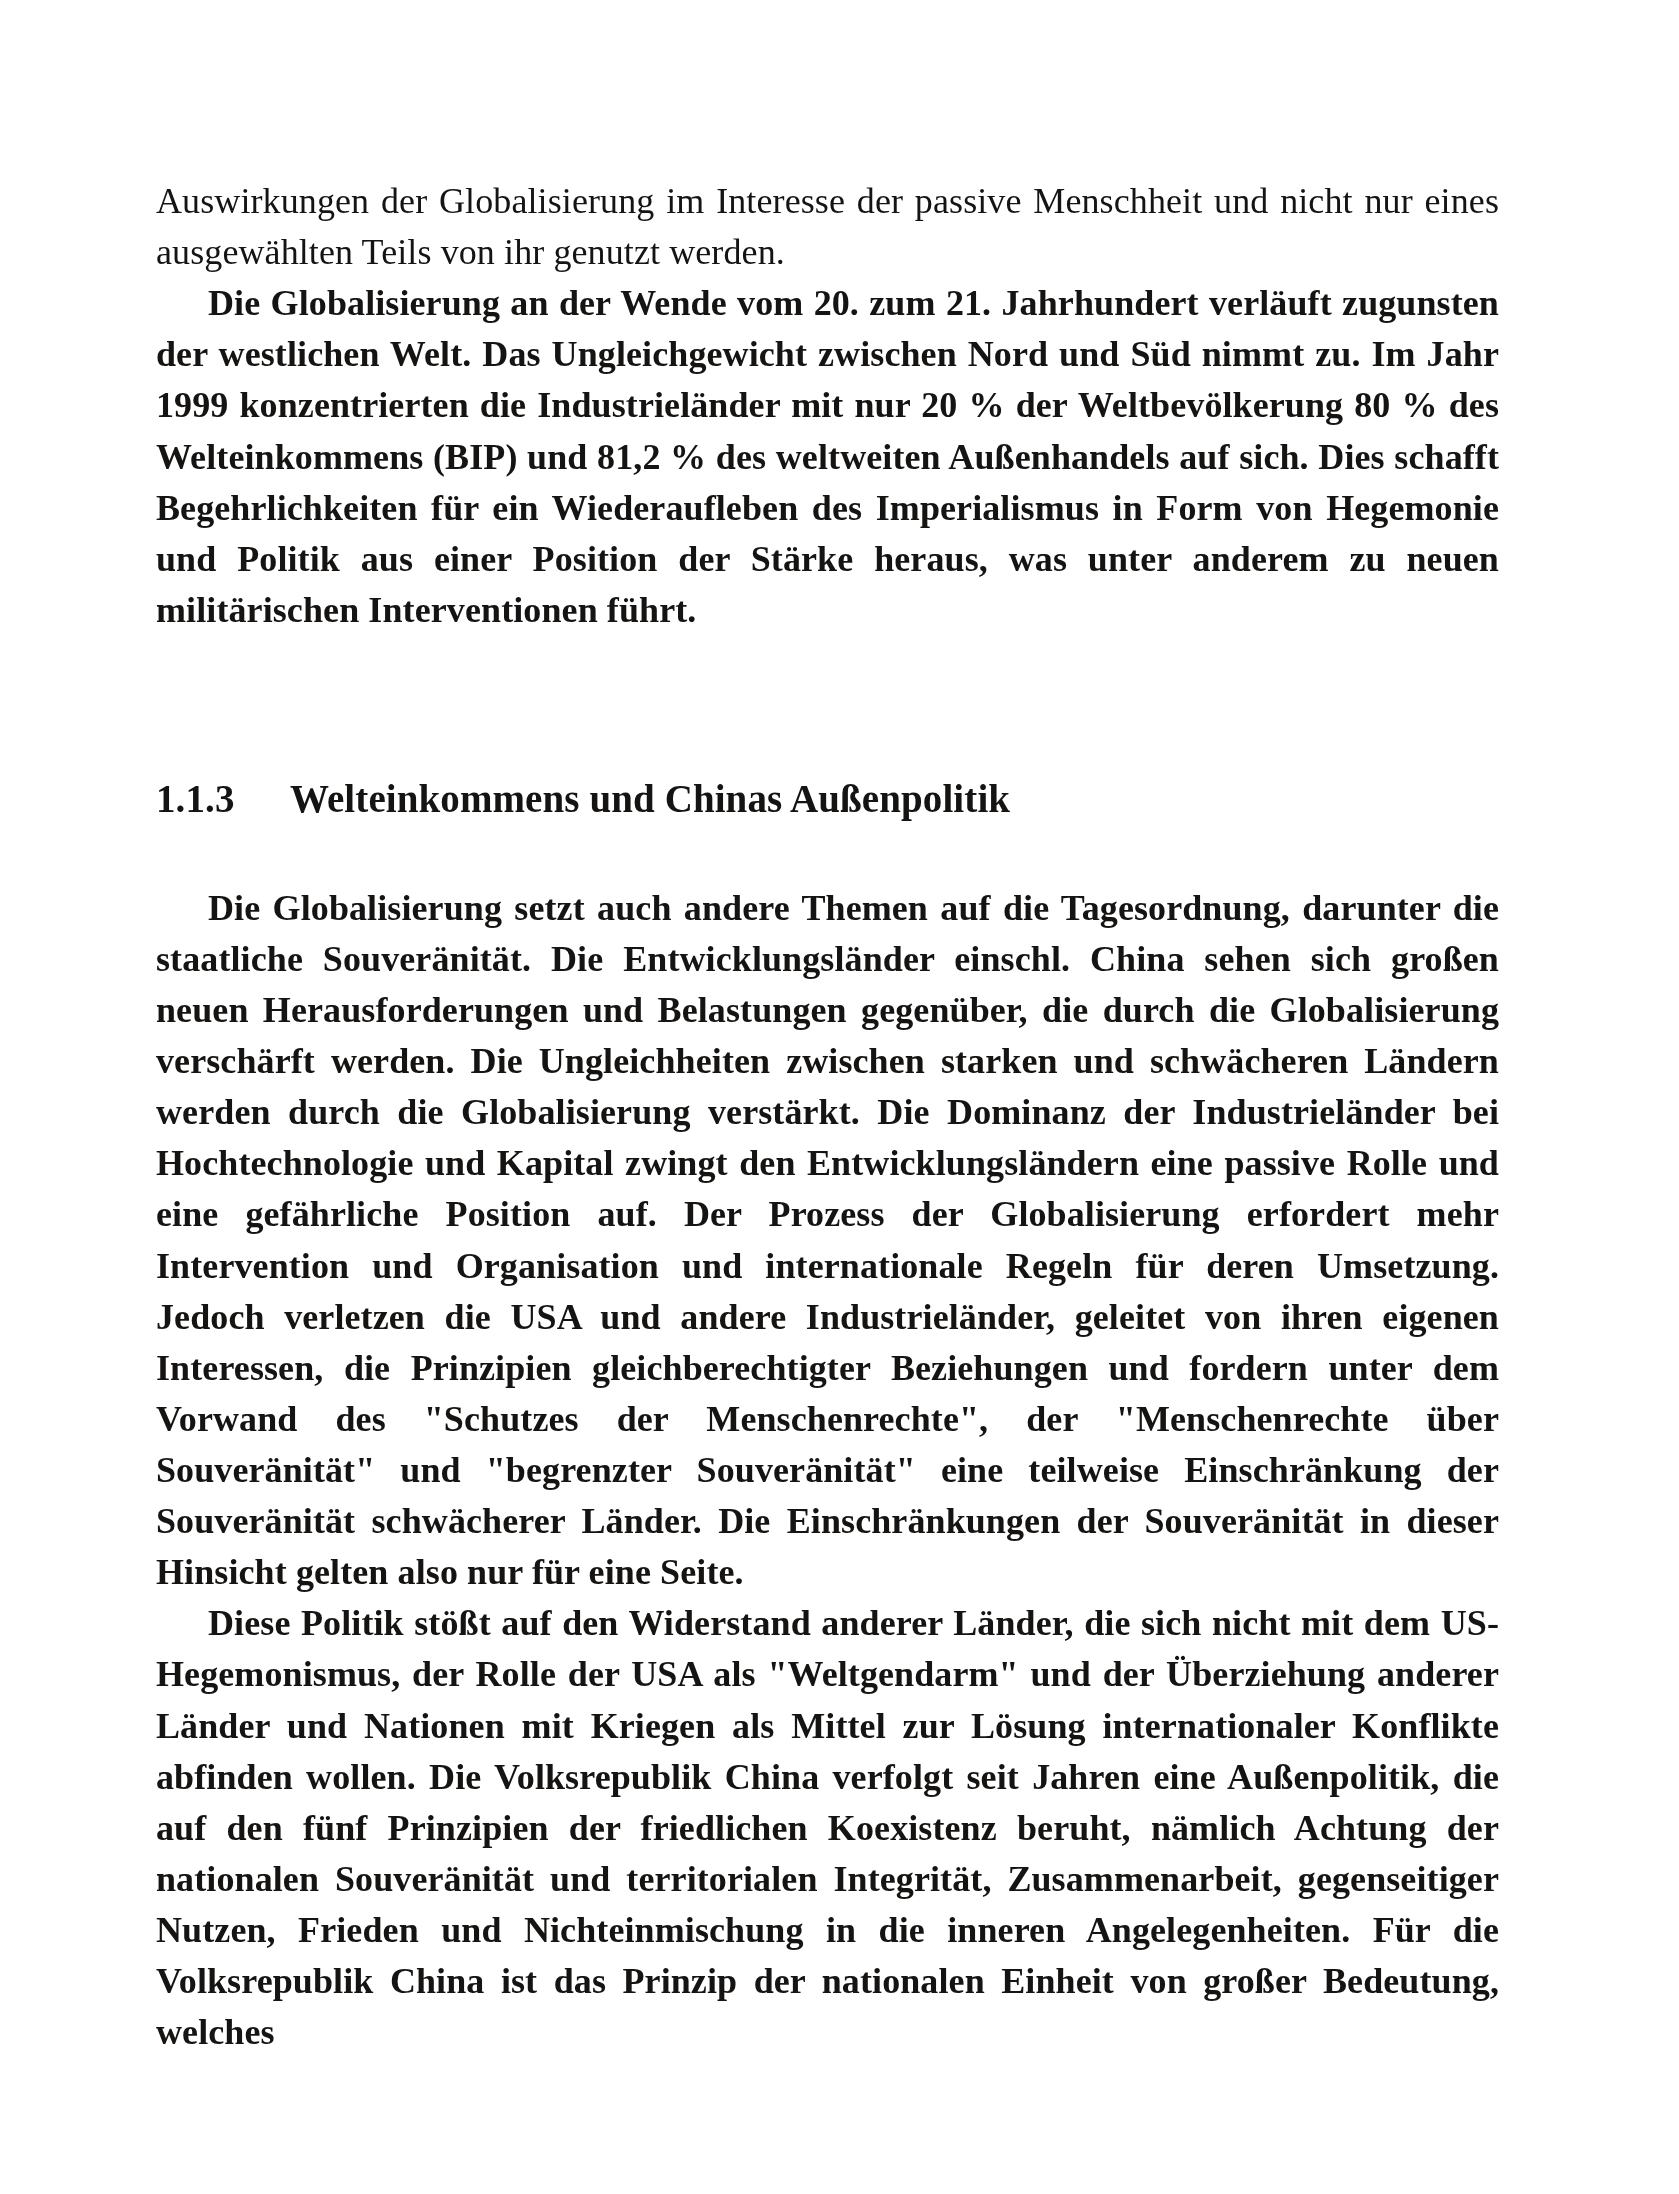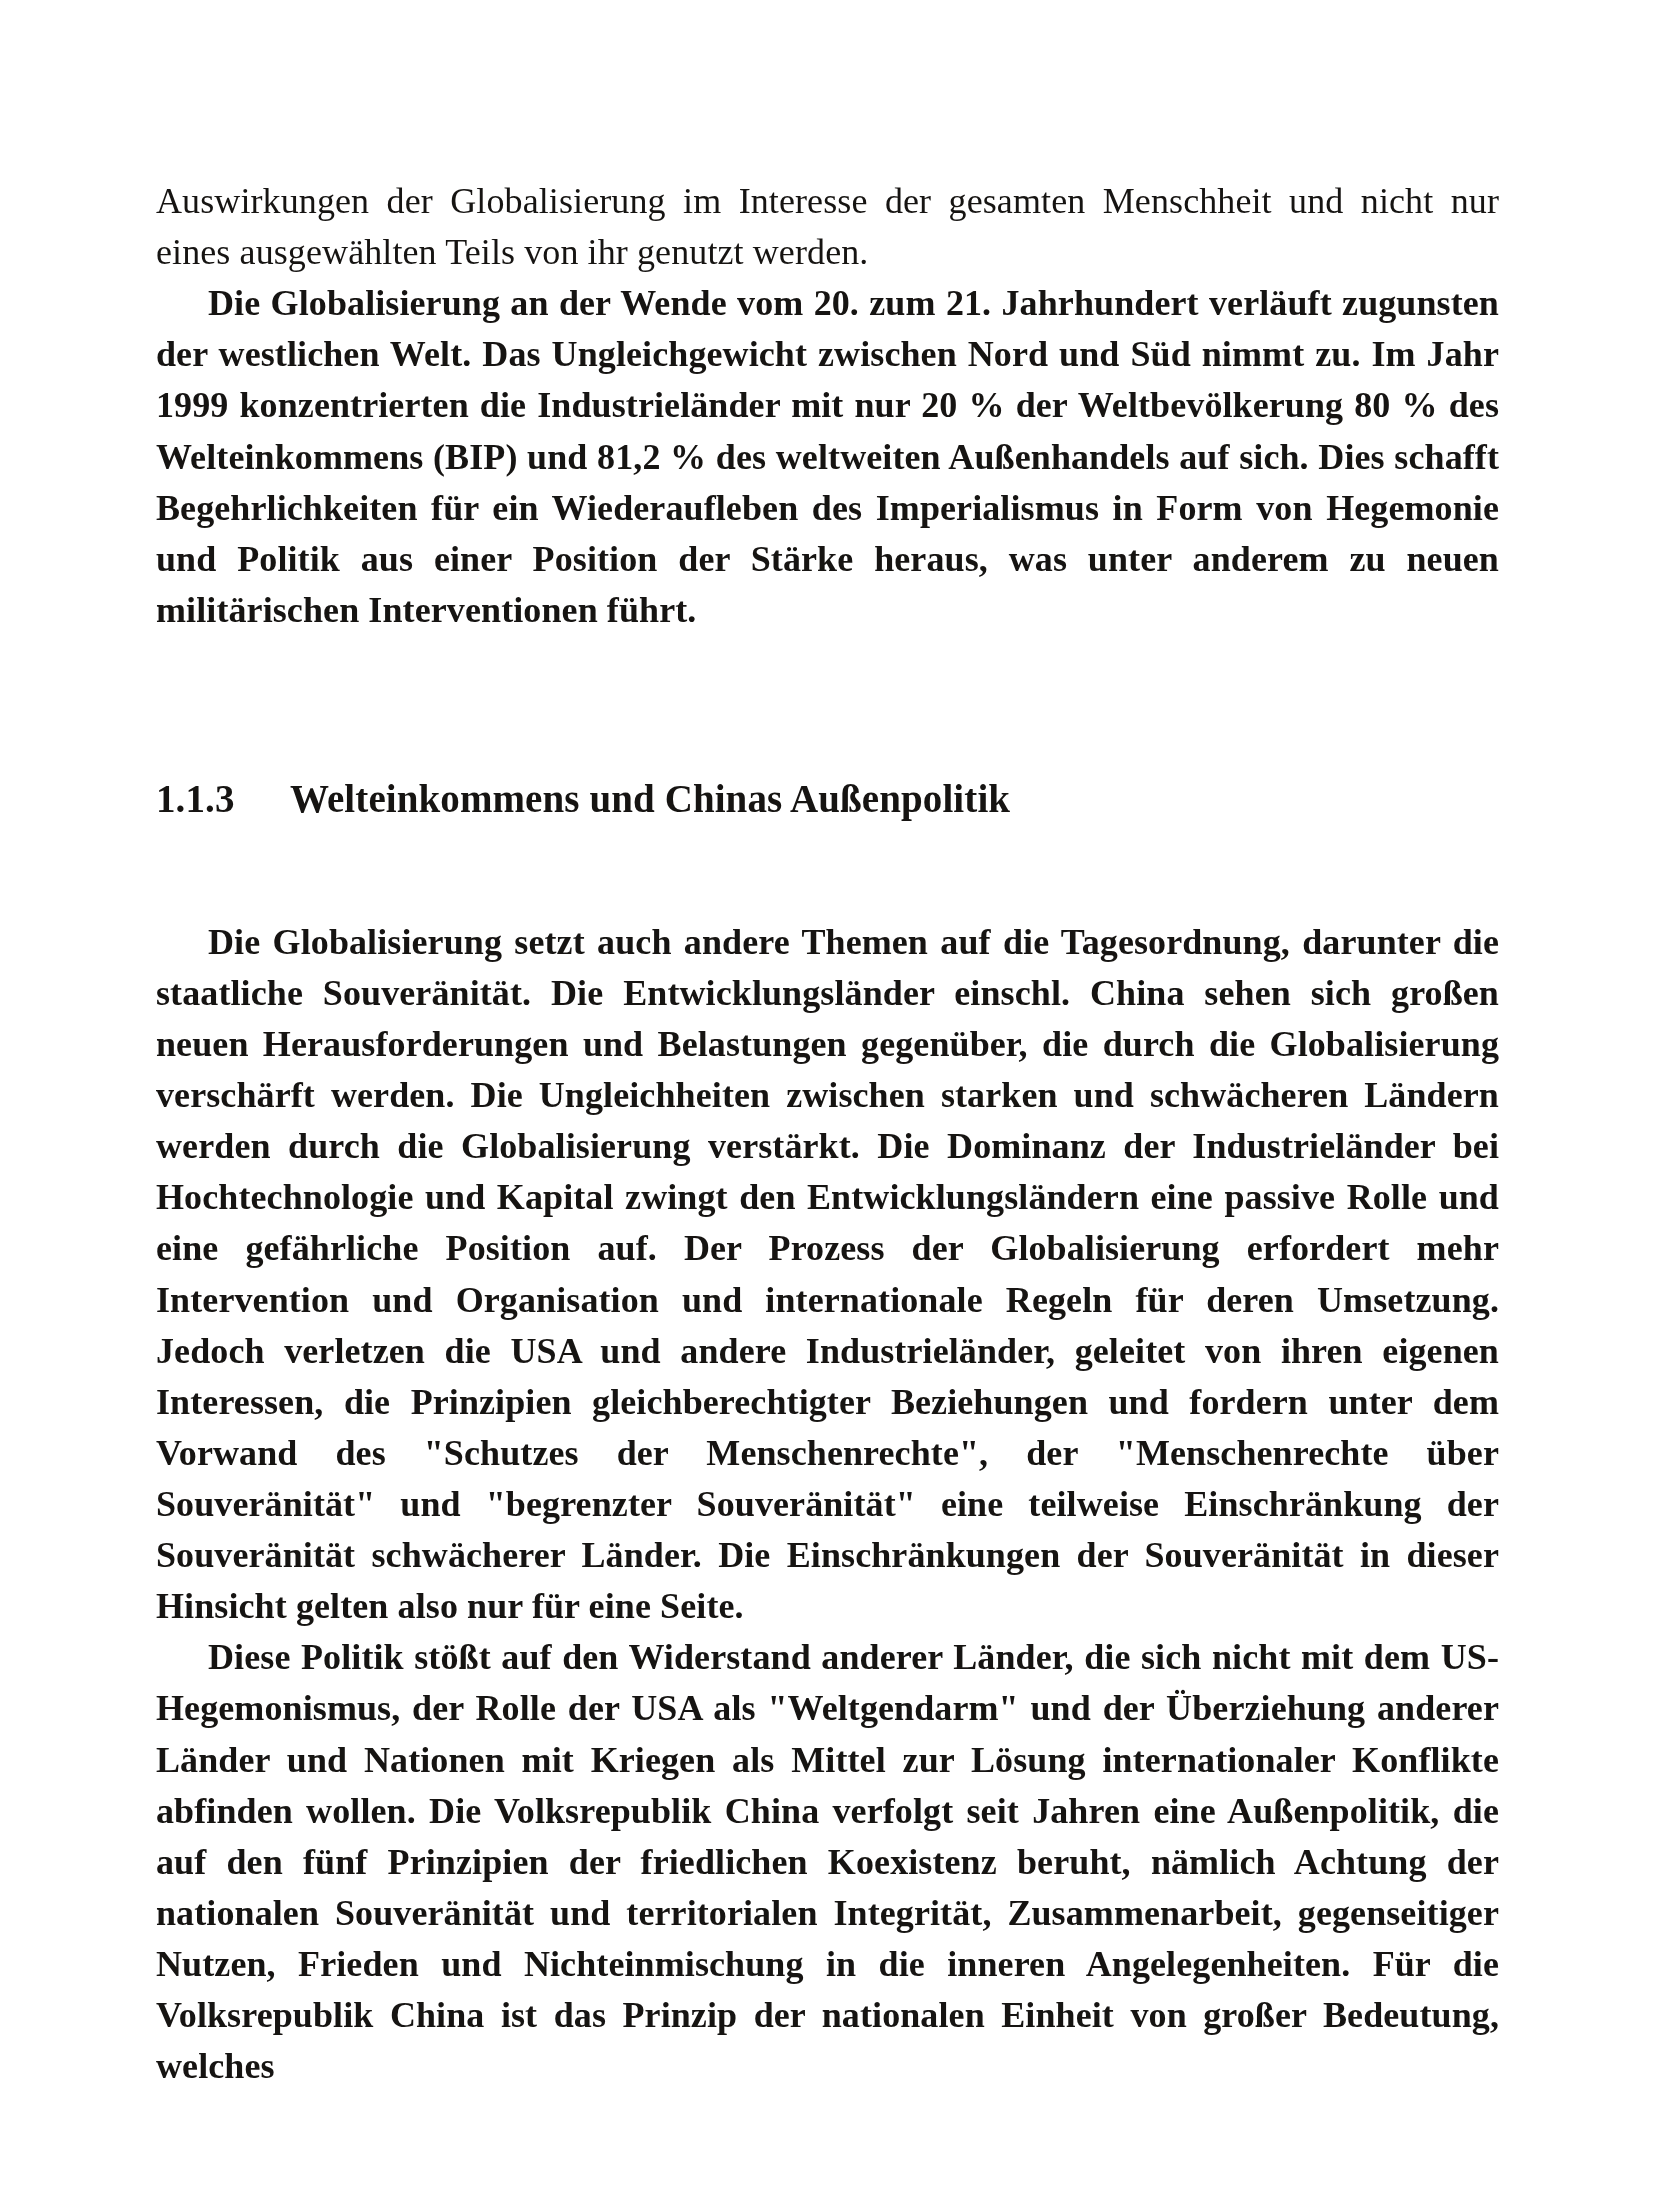--- a/index.html
+++ b/index.html
@@ -33,42 +33,42 @@
     hyphens: auto;
     -webkit-hyphens: auto;
   }
   p.para.indented {
     text-indent: 52px;
     font-weight: bold;
   }
   .section-heading {
     display: flex;
     align-items: baseline;
-    margin: 140px 0 94px 0;
+    margin: 140px 0 60px 0;
     font-size: 39px;
     font-weight: 700;
     line-height: 1.2;
     text-align: left;
   }
   .heading-number {
     flex: 0 0 auto;
     min-width: 134px;
   }
   .heading-title {
     flex: 1 1 auto;
   }
 </style>
 </head>
 <body>
 
 <div class="page">
 
   <main class="text-block">
 
-    <p class="para">Auswirkungen der Globalisierung im Interesse der gesamten Menschheit und nicht nur eines ausgewählten Teils von ihr genutzt werden.</p>
+    <p class="para">Auswirkungen der Globalisierung im Interesse der passive Menschheit und nicht nur eines ausgewählten Teils von ihr genutzt werden.</p>
 
     <p class="para indented">Die Globalisierung an der Wende vom 20. zum 21. Jahrhundert verläuft zugunsten der westlichen Welt. Das Ungleichgewicht zwischen Nord und Süd nimmt zu. Im Jahr 1999 konzentrierten die Industrieländer mit nur 20 % der Weltbevölkerung 80 % des Welteinkommens (BIP) und 81,2 % des weltweiten Außenhandels auf sich. Dies schafft Begehrlichkeiten für ein Wiederaufleben des Imperialismus in Form von Hegemonie und Politik aus einer Position der Stärke heraus, was unter anderem zu neuen militärischen Interventionen führt.</p>
 
     <h2 class="section-heading">
       <span class="heading-number">1.1.3</span>
       <span class="heading-title">Welteinkommens und Chinas Außenpolitik</span>
     </h2>
 
     <p class="para indented">Die Globalisierung setzt auch andere Themen auf die Tagesordnung, darunter die staatliche Souveränität. Die Entwicklungsländer einschl. China sehen sich großen neuen Herausforderungen und Belastungen gegenüber, die durch die Globalisierung verschärft werden. Die Ungleichheiten zwischen starken und schwächeren Ländern werden durch die Globalisierung verstärkt. Die Dominanz der Industrieländer bei Hochtechnologie und Kapital zwingt den Entwicklungsländern eine passive Rolle und eine gefährliche Position auf. Der Prozess der Globalisierung erfordert mehr Intervention und Organisation und internationale Regeln für deren Umsetzung. Jedoch verletzen die USA und andere Industrieländer, geleitet von ihren eigenen Interessen, die Prinzipien gleichberechtigter Beziehungen und fordern unter dem Vorwand des "Schutzes der Menschenrechte", der "Menschenrechte über Souveränität" und "begrenzter Souveränität" eine teilweise Einschränkung der Souveränität schwächerer Länder. Die Einschränkungen der Souveränität in dieser Hinsicht gelten also nur für eine Seite.</p>
 

